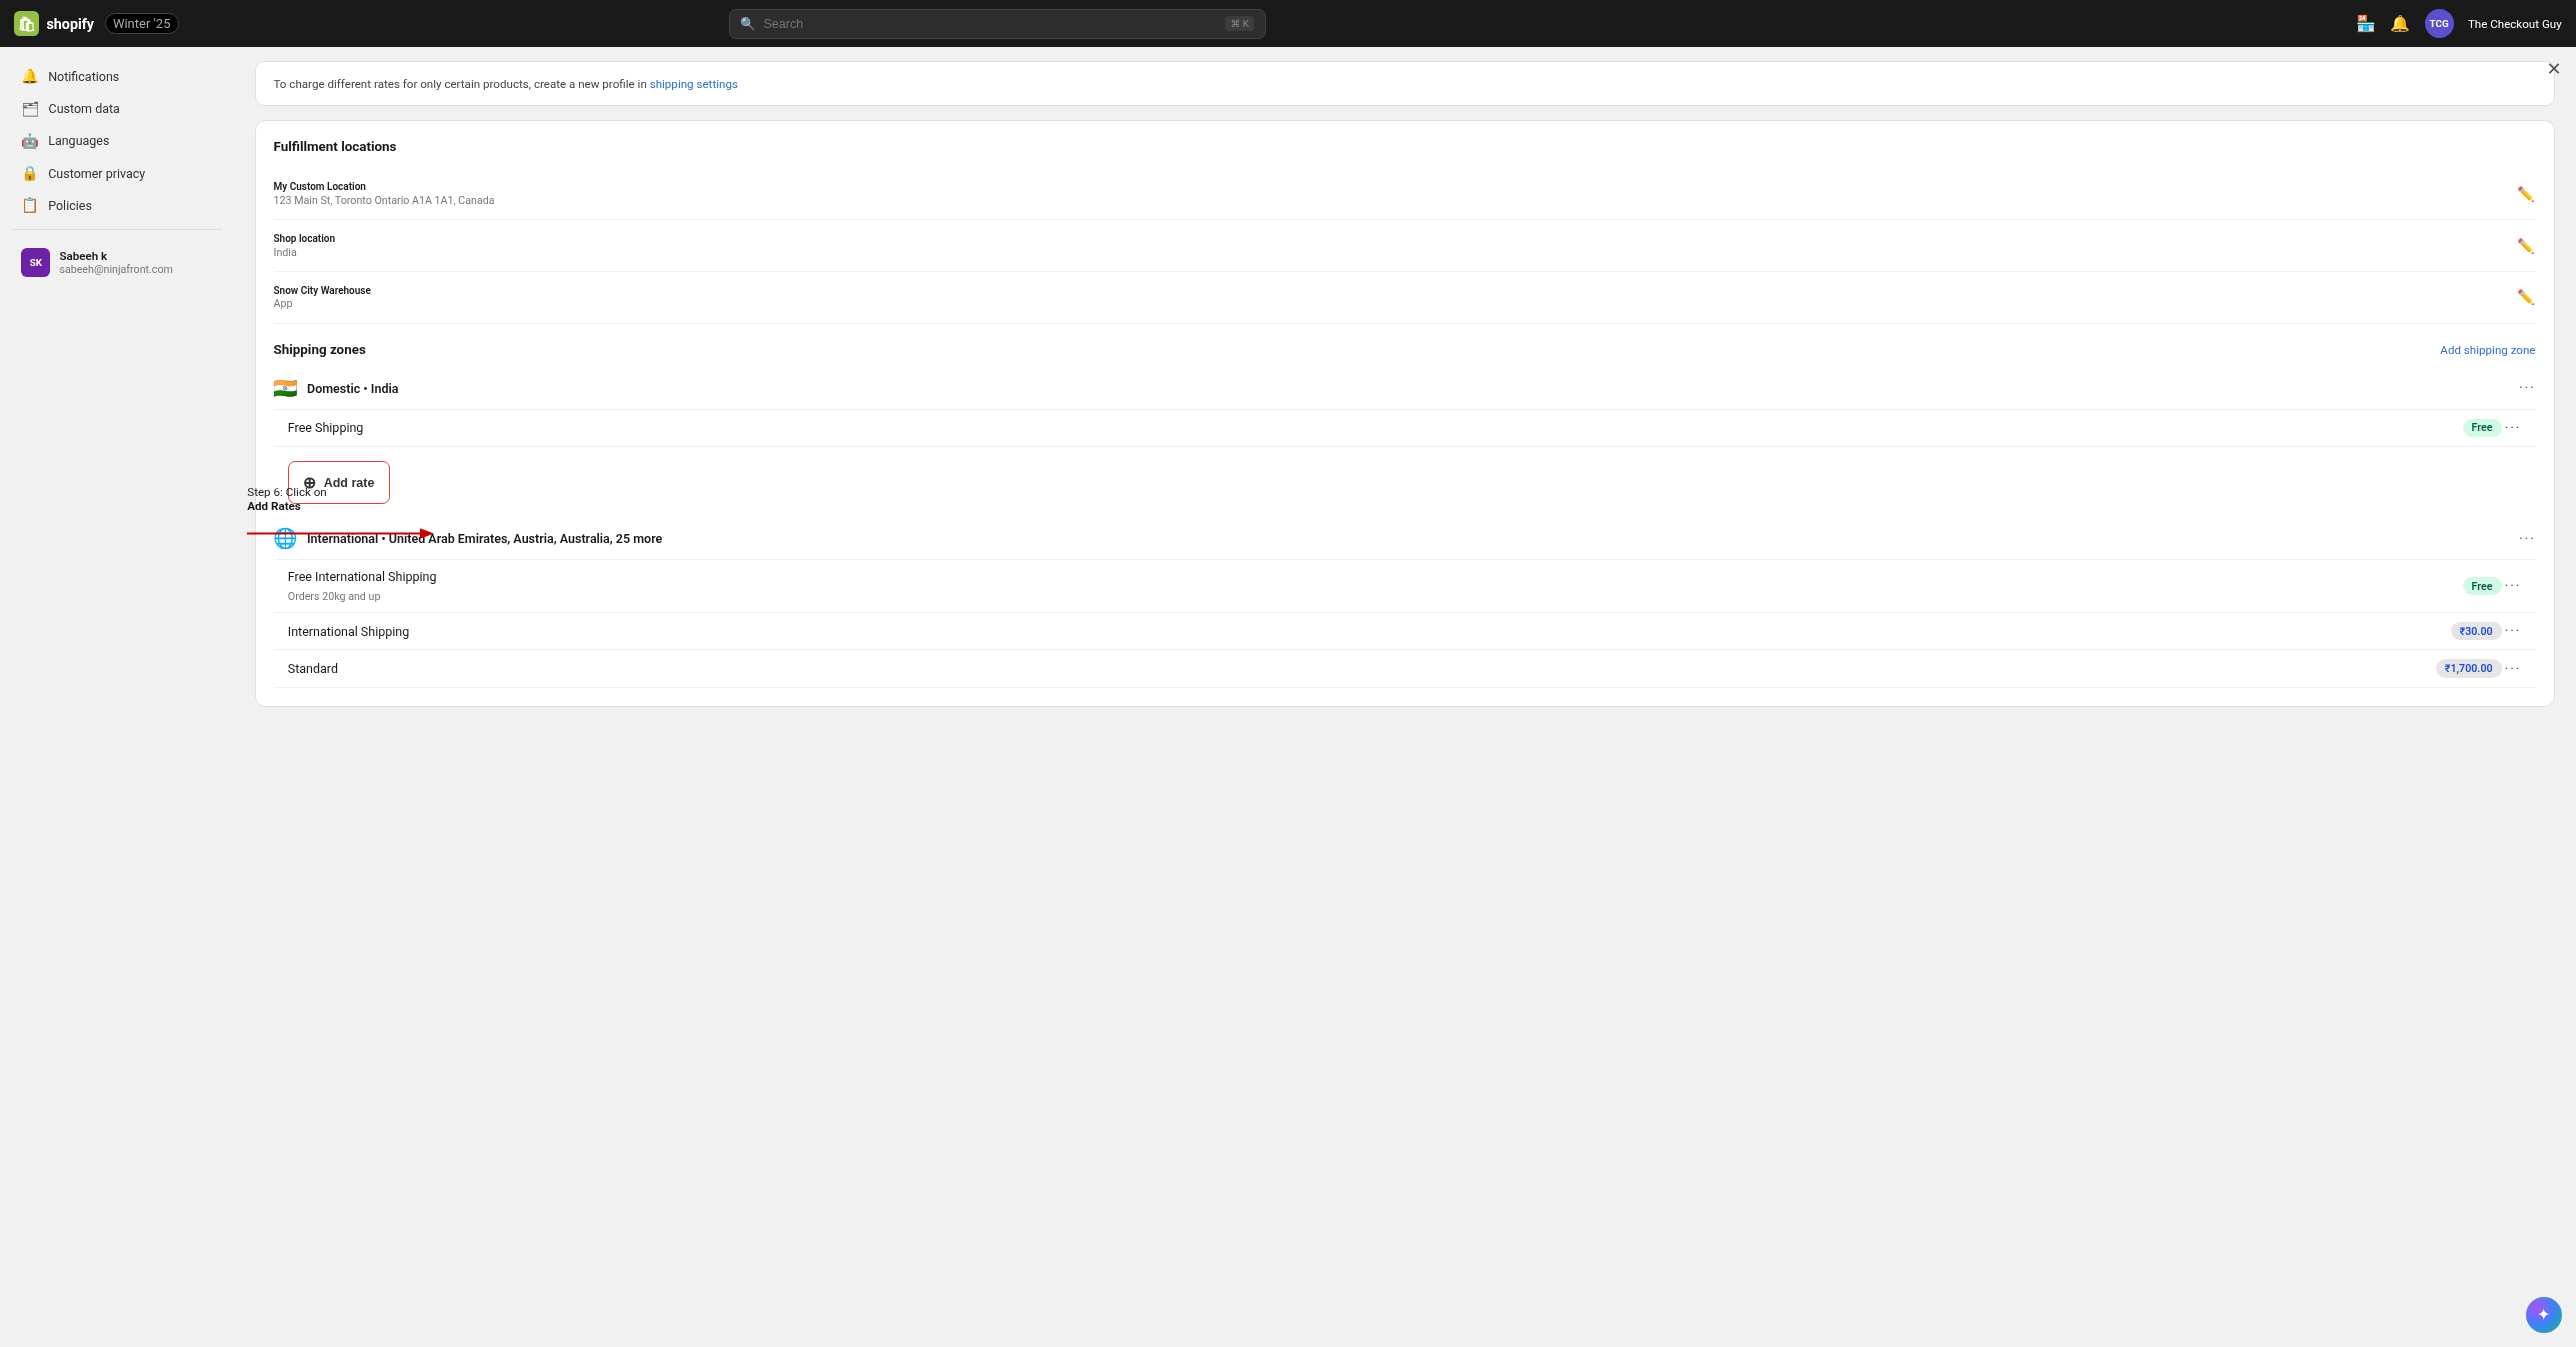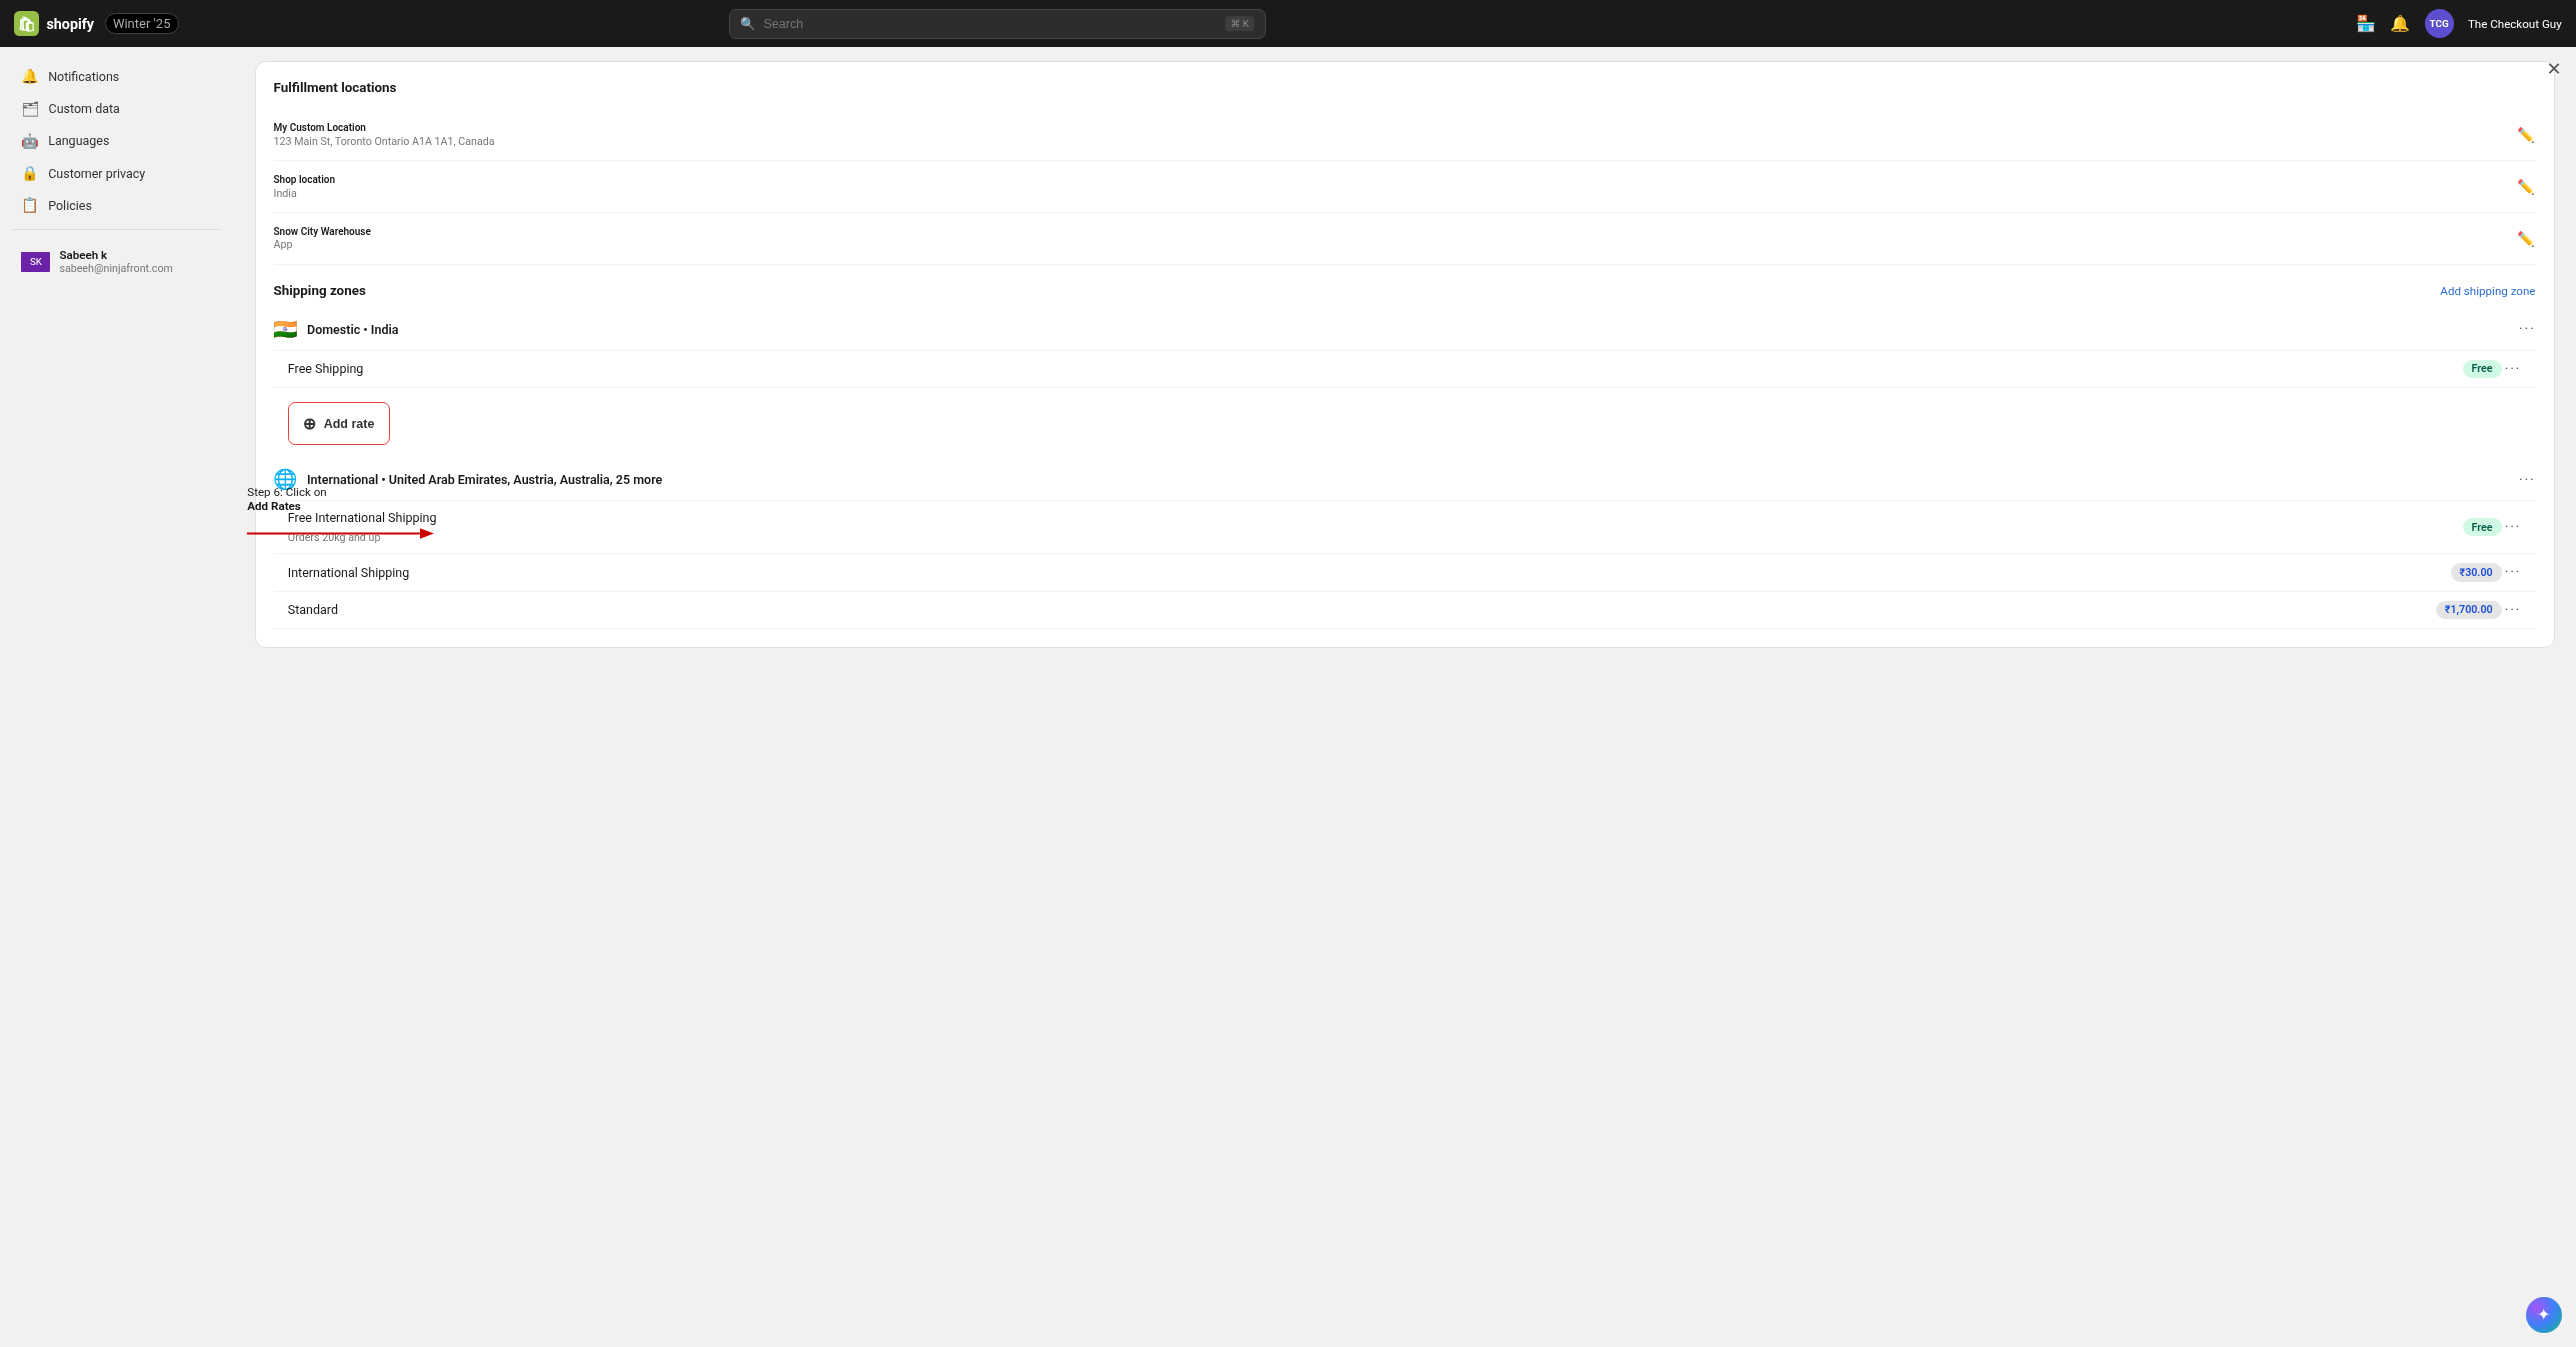--- a/index.html
+++ b/index.html
@@ -132,28 +132,28 @@
       display: flex;
       align-items: center;
       gap: 9px;
       padding: 9px 10.7px;
       border-radius: 7.2px;
       cursor: pointer;
     }
     .user-avatar-small {
       background: #6b21a8;
       color: #fff;
-      border-radius: 1px;
+      border-radius: 6px;
       width: 29px;
-      height: 20px;
+      height: 29px;
       display: flex;
       align-items: center;
       justify-content: center;
       font-size: 9.8px;
-      font-weight: 400;
+      font-weight: 700;
     }
     .user-info .user-name-sm { font-size: 11.6px; font-weight: 600; }
     .user-info .user-email { font-size: 10.7px; color: #777; }
 
     
     .main {
       flex: 1;
       overflow-y: auto;
       background: #f1f1f1;
       padding: 0 0 36px 0;
@@ -351,20 +351,24 @@
         <div class="user-name-sm">Sabeeh k</div>
         <div class="user-email">sabeeh@ninjafront.com</div>
       </div>
     </div>
   </aside>
 
   <main class="main" style="position:relative;">
 
     <button class="close-btn">✕</button>
 
+    <div class="top-notice">
+      <span>To charge different rates for only certain products, create a new profile in </span>
+      <a href="#">shipping settings</a>
+    </div>
 
     <div class="panel">
 
       <div class="section-title">Fulfillment locations</div>
 
       <div class="location-item">
         <div>
           <div class="location-name">My Custom Location</div>
           <div class="location-sub">123 Main St, Toronto Ontario A1A 1A1, Canada</div>
         </div>

